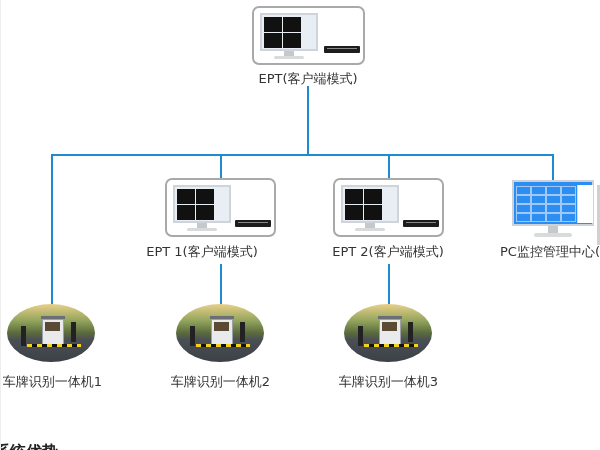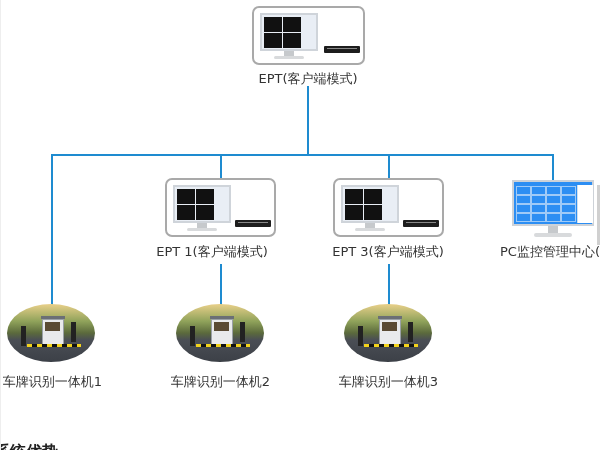--- a/index.html
+++ b/index.html
@@ -58,36 +58,36 @@
       <div class="cam" style="left:2px;top:2px;width:18px;height:15px;"></div>
       <div class="cam" style="left:21px;top:2px;width:18px;height:15px;"></div>
       <div class="cam" style="left:2px;top:18px;width:18px;height:15px;"></div>
       <div class="cam" style="left:21px;top:18px;width:18px;height:15px;"></div>
     </div>
     <div class="neck" style="left:30px;top:43px;width:10px;height:5px;"></div>
     <div class="base" style="left:20px;top:48px;width:30px;height:3px;"></div>
     <div class="nvr" style="left:68px;top:40px;width:36px;height:7px;"></div>
   </div>
 </div>
-<div class="label" style="left:142px;top:243px;width:140px;">EPT 1(客户端模式)</div>
+<div class="label" style="left:132px;top:243px;width:140px;">EPT 1(客户端模式)</div>
 
 <div class="box" style="left:333px;top:178px;width:111px;height:59px;">
   <div>
     <div class="screen" style="left:6px;top:5px;width:58px;height:38px;">
       <div class="cam" style="left:2px;top:2px;width:18px;height:15px;"></div>
       <div class="cam" style="left:21px;top:2px;width:18px;height:15px;"></div>
       <div class="cam" style="left:2px;top:18px;width:18px;height:15px;"></div>
       <div class="cam" style="left:21px;top:18px;width:18px;height:15px;"></div>
     </div>
     <div class="neck" style="left:30px;top:43px;width:10px;height:5px;"></div>
     <div class="base" style="left:20px;top:48px;width:30px;height:3px;"></div>
     <div class="nvr" style="left:68px;top:40px;width:36px;height:7px;"></div>
   </div>
 </div>
-<div class="label" style="left:318px;top:243px;width:140px;">EPT 3(客户端模式)</div>
+<div class="label" style="left:318px;top:243px;width:140px;">EPT 2(客户端模式)</div>
 
 <div style="position:absolute;left:512px;top:178px;width:82px;height:70px;">
   <div>
     <div class="pcscreen" style="left:0;top:2px;width:82px;height:46px;">
       <div class="grid-cell" style="left:2px;top:4px;width:15px;height:9px;"></div>
       <div class="grid-cell" style="left:17px;top:4px;width:15px;height:9px;"></div>
       <div class="grid-cell" style="left:32px;top:4px;width:15px;height:9px;"></div>
       <div class="grid-cell" style="left:47px;top:4px;width:15px;height:9px;"></div>
       <div class="grid-cell" style="left:2px;top:13px;width:15px;height:9px;"></div>
       <div class="grid-cell" style="left:17px;top:13px;width:15px;height:9px;"></div>

